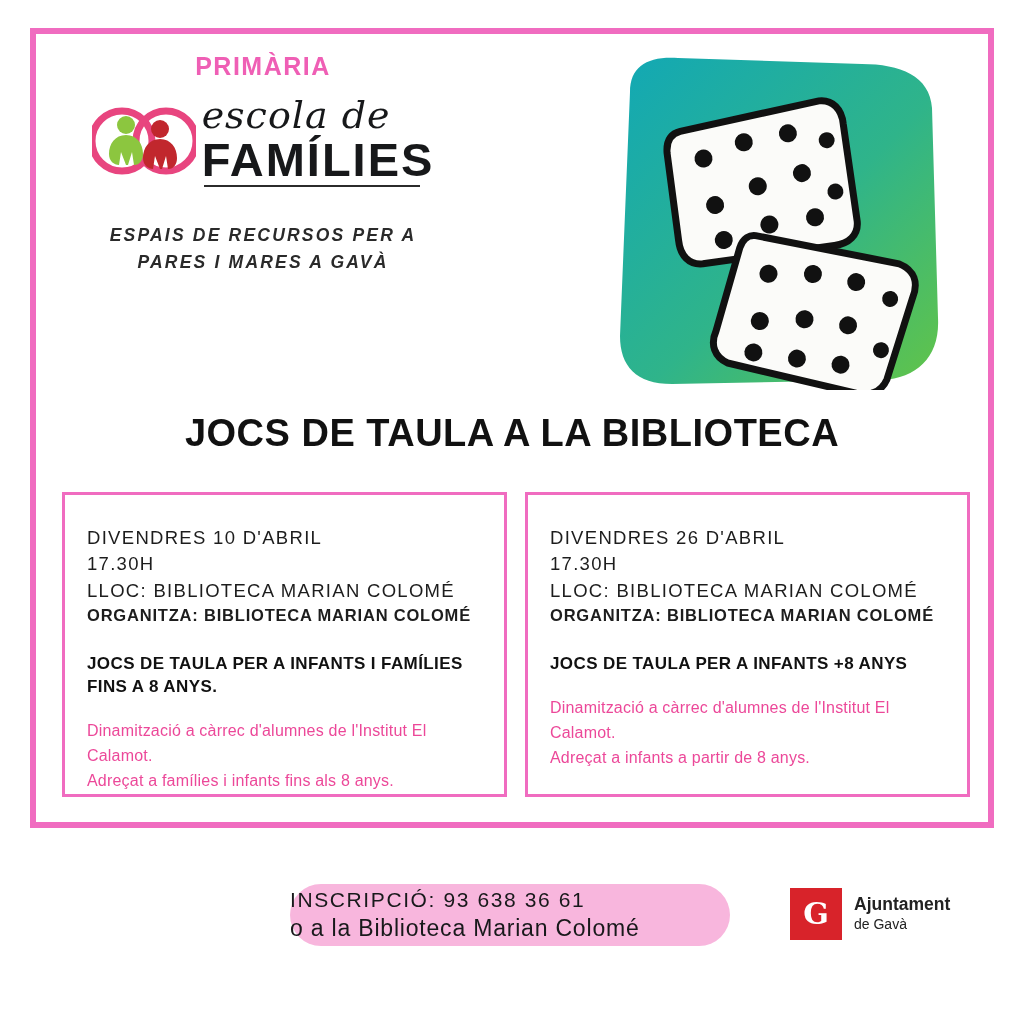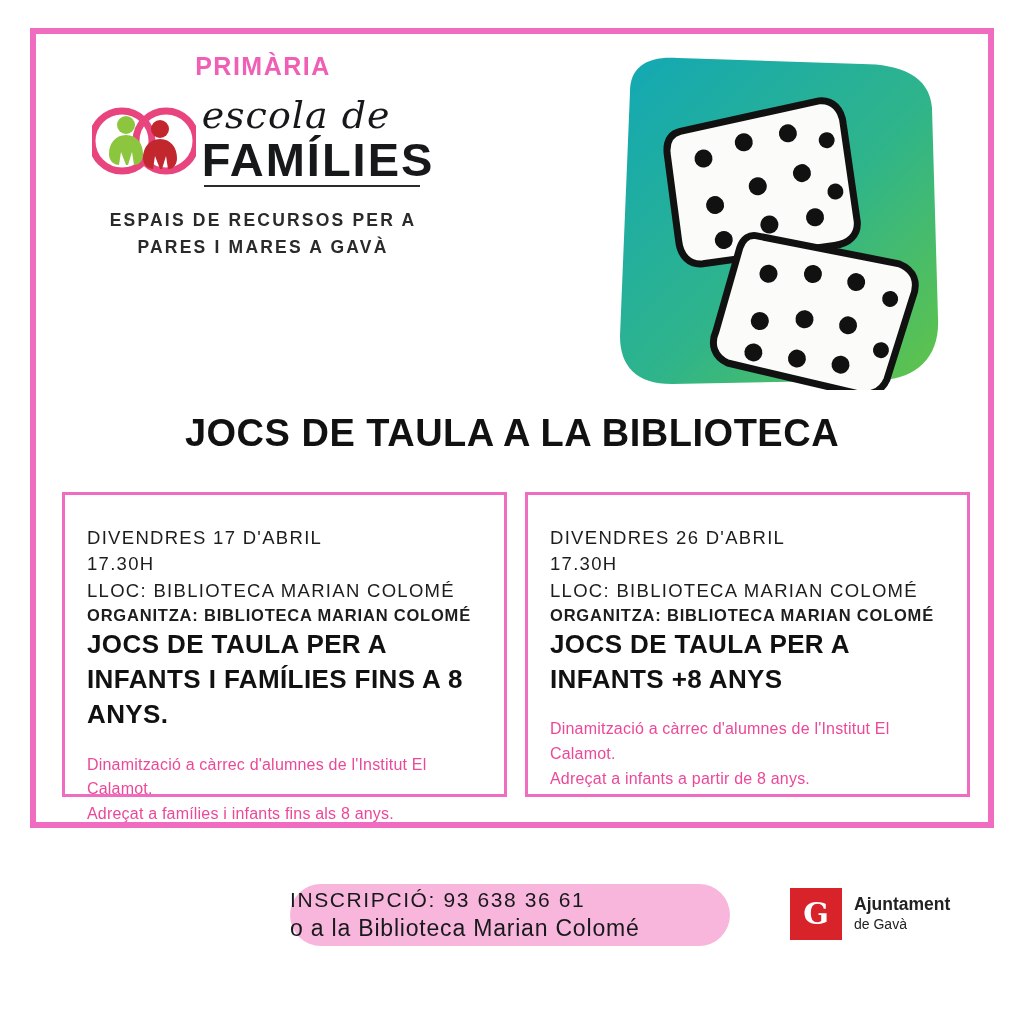--- a/index.html
+++ b/index.html
@@ -81,26 +81,27 @@
     color: #17181a;
     display: block;
   }
   .logo-rule {
     width: 216px;
     height: 2px;
     background: #2b2b2b;
     margin: 2px 0 0 2px;
   }
   .subtitle {
-    margin-top: 12px;
+    margin-top: 27px;
     font-size: 17.5px;
     font-weight: bold;
     letter-spacing: 2.2px;
     line-height: 1.55;
     color: #2a2a2a;
+    font-style: italic;
   }
 
   
   .dice-box {
     position: absolute;
     left: 600px;
     top: 50px;
     width: 345px;
     height: 340px;
   }
@@ -141,21 +142,22 @@
     color: #1d1d1d;
     line-height: 1.42;
     white-space: nowrap;
   }
   .meta-line.strong {
     font-weight: bold;
     font-size: 16.5px;
     letter-spacing: 0.8px;
   }
   .card-head {
-    font-size: 26px;
+    margin-top: 26px;
+    font-size: 17px;
     font-weight: bold;
     letter-spacing: 0.4px;
     line-height: 1.35;
     color: #111;
   }
   .card-body {
     margin-top: 20px;
     font-size: 16px;
     line-height: 1.55;
     letter-spacing: 0.2px;
@@ -302,21 +304,21 @@
         </g>
       </g>
     </svg>
   </div>
 
   <div class="main-title">JOCS DE TAULA A LA BIBLIOTECA</div>
 
   <div class="cards">
 
     <div class="card left">
-      <div class="meta-line">DIVENDRES 17 D'ABRIL</div>
+      <div class="meta-line">DIVENDRES 10 D'ABRIL</div>
       <div class="meta-line">17.30H</div>
       <div class="meta-line">LLOC: BIBLIOTECA MARIAN COLOMÉ</div>
       <div class="meta-line strong">ORGANITZA: BIBLIOTECA MARIAN COLOMÉ</div>
       <div class="card-head">JOCS DE TAULA PER A INFANTS I FAMÍLIES FINS A 8 ANYS.</div>
       <div class="card-body">
         <div>Dinamització a càrrec d'alumnes de l'Institut El Calamot.</div>
         <div>Adreçat a famílies i infants fins als 8 anys.</div>
       </div>
     </div>
 

